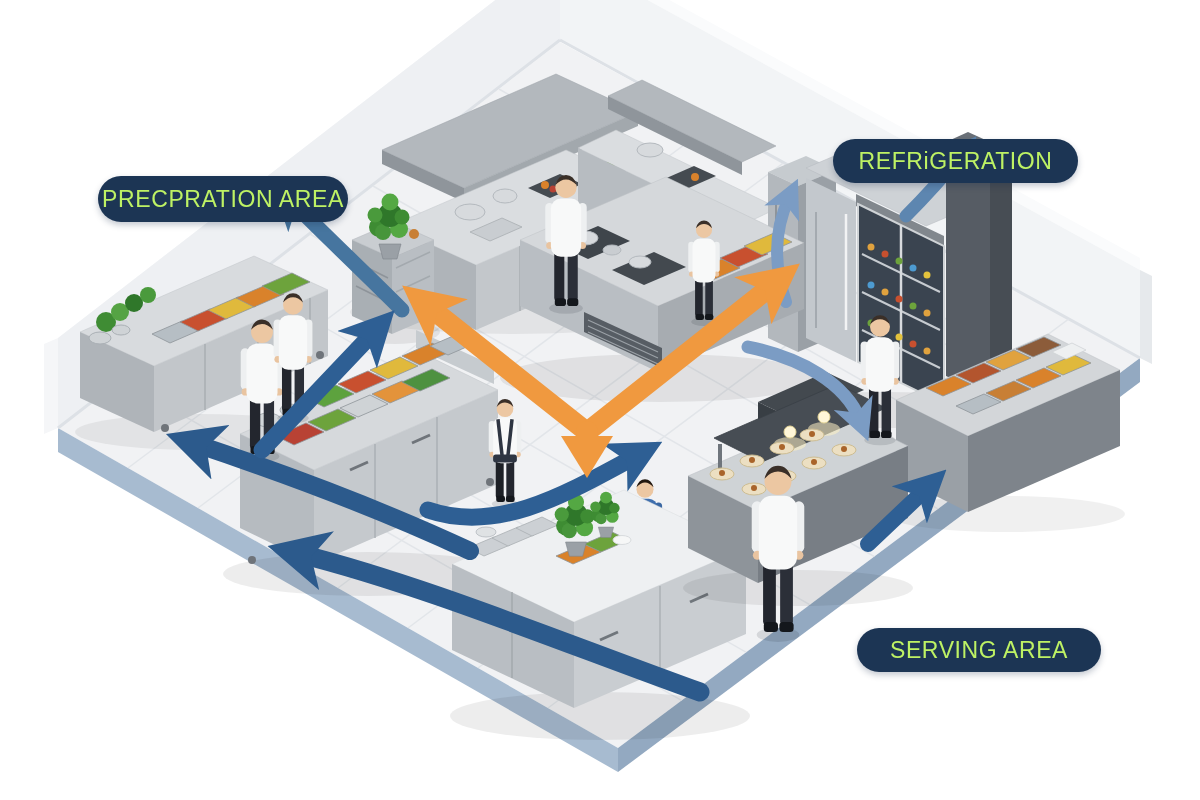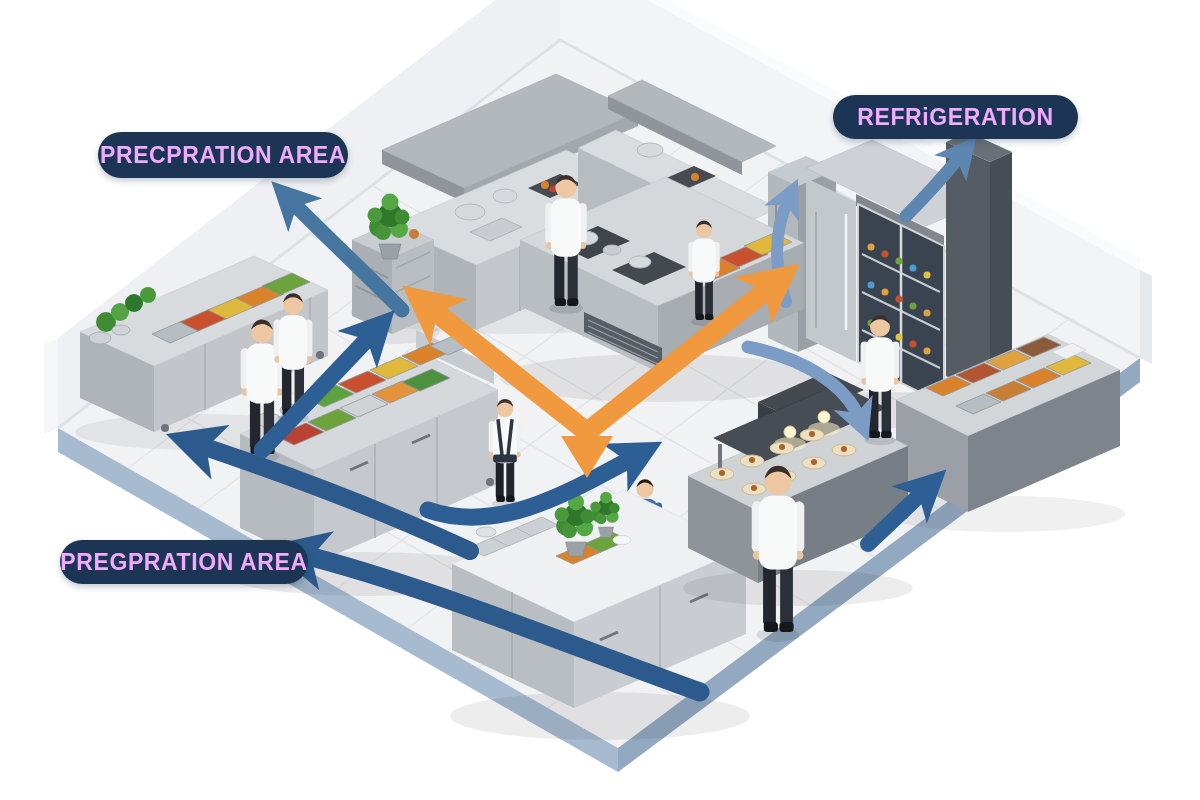--- a/index.html
+++ b/index.html
@@ -1,21 +1,21 @@
 <!DOCTYPE html>
 <html><head>
 <meta charset="utf-8">
 <style>
   html,body{margin:0;padding:0;background:#ffffff;}
   .stage{position:relative;width:1200px;height:800px;background:#ffffff;overflow:hidden;
          font-family:"Liberation Sans",sans-serif;}
   .stage svg{position:absolute;left:0;top:0;}
   .label-pill{position:absolute;display:flex;align-items:center;justify-content:center;
-         background:#1c3554;color:#f0abfc;font-weight:700;font-size:23px;letter-spacing:.6px;
-         border-radius:24px;box-shadow:0 3px 6px rgba(20,40,70,.25);white-space:nowrap;}
+         background:#1c3554;color:#bef264;font-weight:400;font-size:23px;letter-spacing:.6px;
+         border-radius:24px;box-shadow:0 3px 6px rgba(20,40,70,.25);white-space:nowrap;margin-top:44px;}
   .pill-prep-top{left:98px;top:132px;width:250px;height:46px;}
   .pill-refrigeration{left:833px;top:95px;width:245px;height:44px;}
   .pill-prep-bottom{left:60px;top:540px;width:248px;height:44px;}
   .pill-serving{left:857px;top:584px;width:244px;height:44px;}
 </style>
 </head>
 <body>
 
 <div class="stage">
 <svg width="1200" height="800" viewBox="0 0 1200 800">
@@ -371,14 +371,14 @@
     <path d="M587,432 L428,306" stroke="#f0993f" stroke-width="20" marker-end="url(#mOrange)"></path>
     <path d="M587,432 L774,284" stroke="#f0993f" stroke-width="20" marker-end="url(#mOrange)"></path>
     <circle cx="587" cy="432" r="11" fill="#f0993f" stroke="none"></circle>
     <polygon points="561,436 613,436 587,478" fill="#f0993f" stroke="none"></polygon>
   </g>
 </g>
 </svg>
 
 <div class="label-pill pill-prep-top">PRECPRATION AREA</div>
 <div class="label-pill pill-refrigeration">REFRiGERATION</div>
-<div class="label-pill pill-prep-bottom">PREGPRATION AREA</div>
+<div class="label-pill pill-serving">SERVING AREA</div>
 </div>
 
 </body></html>

